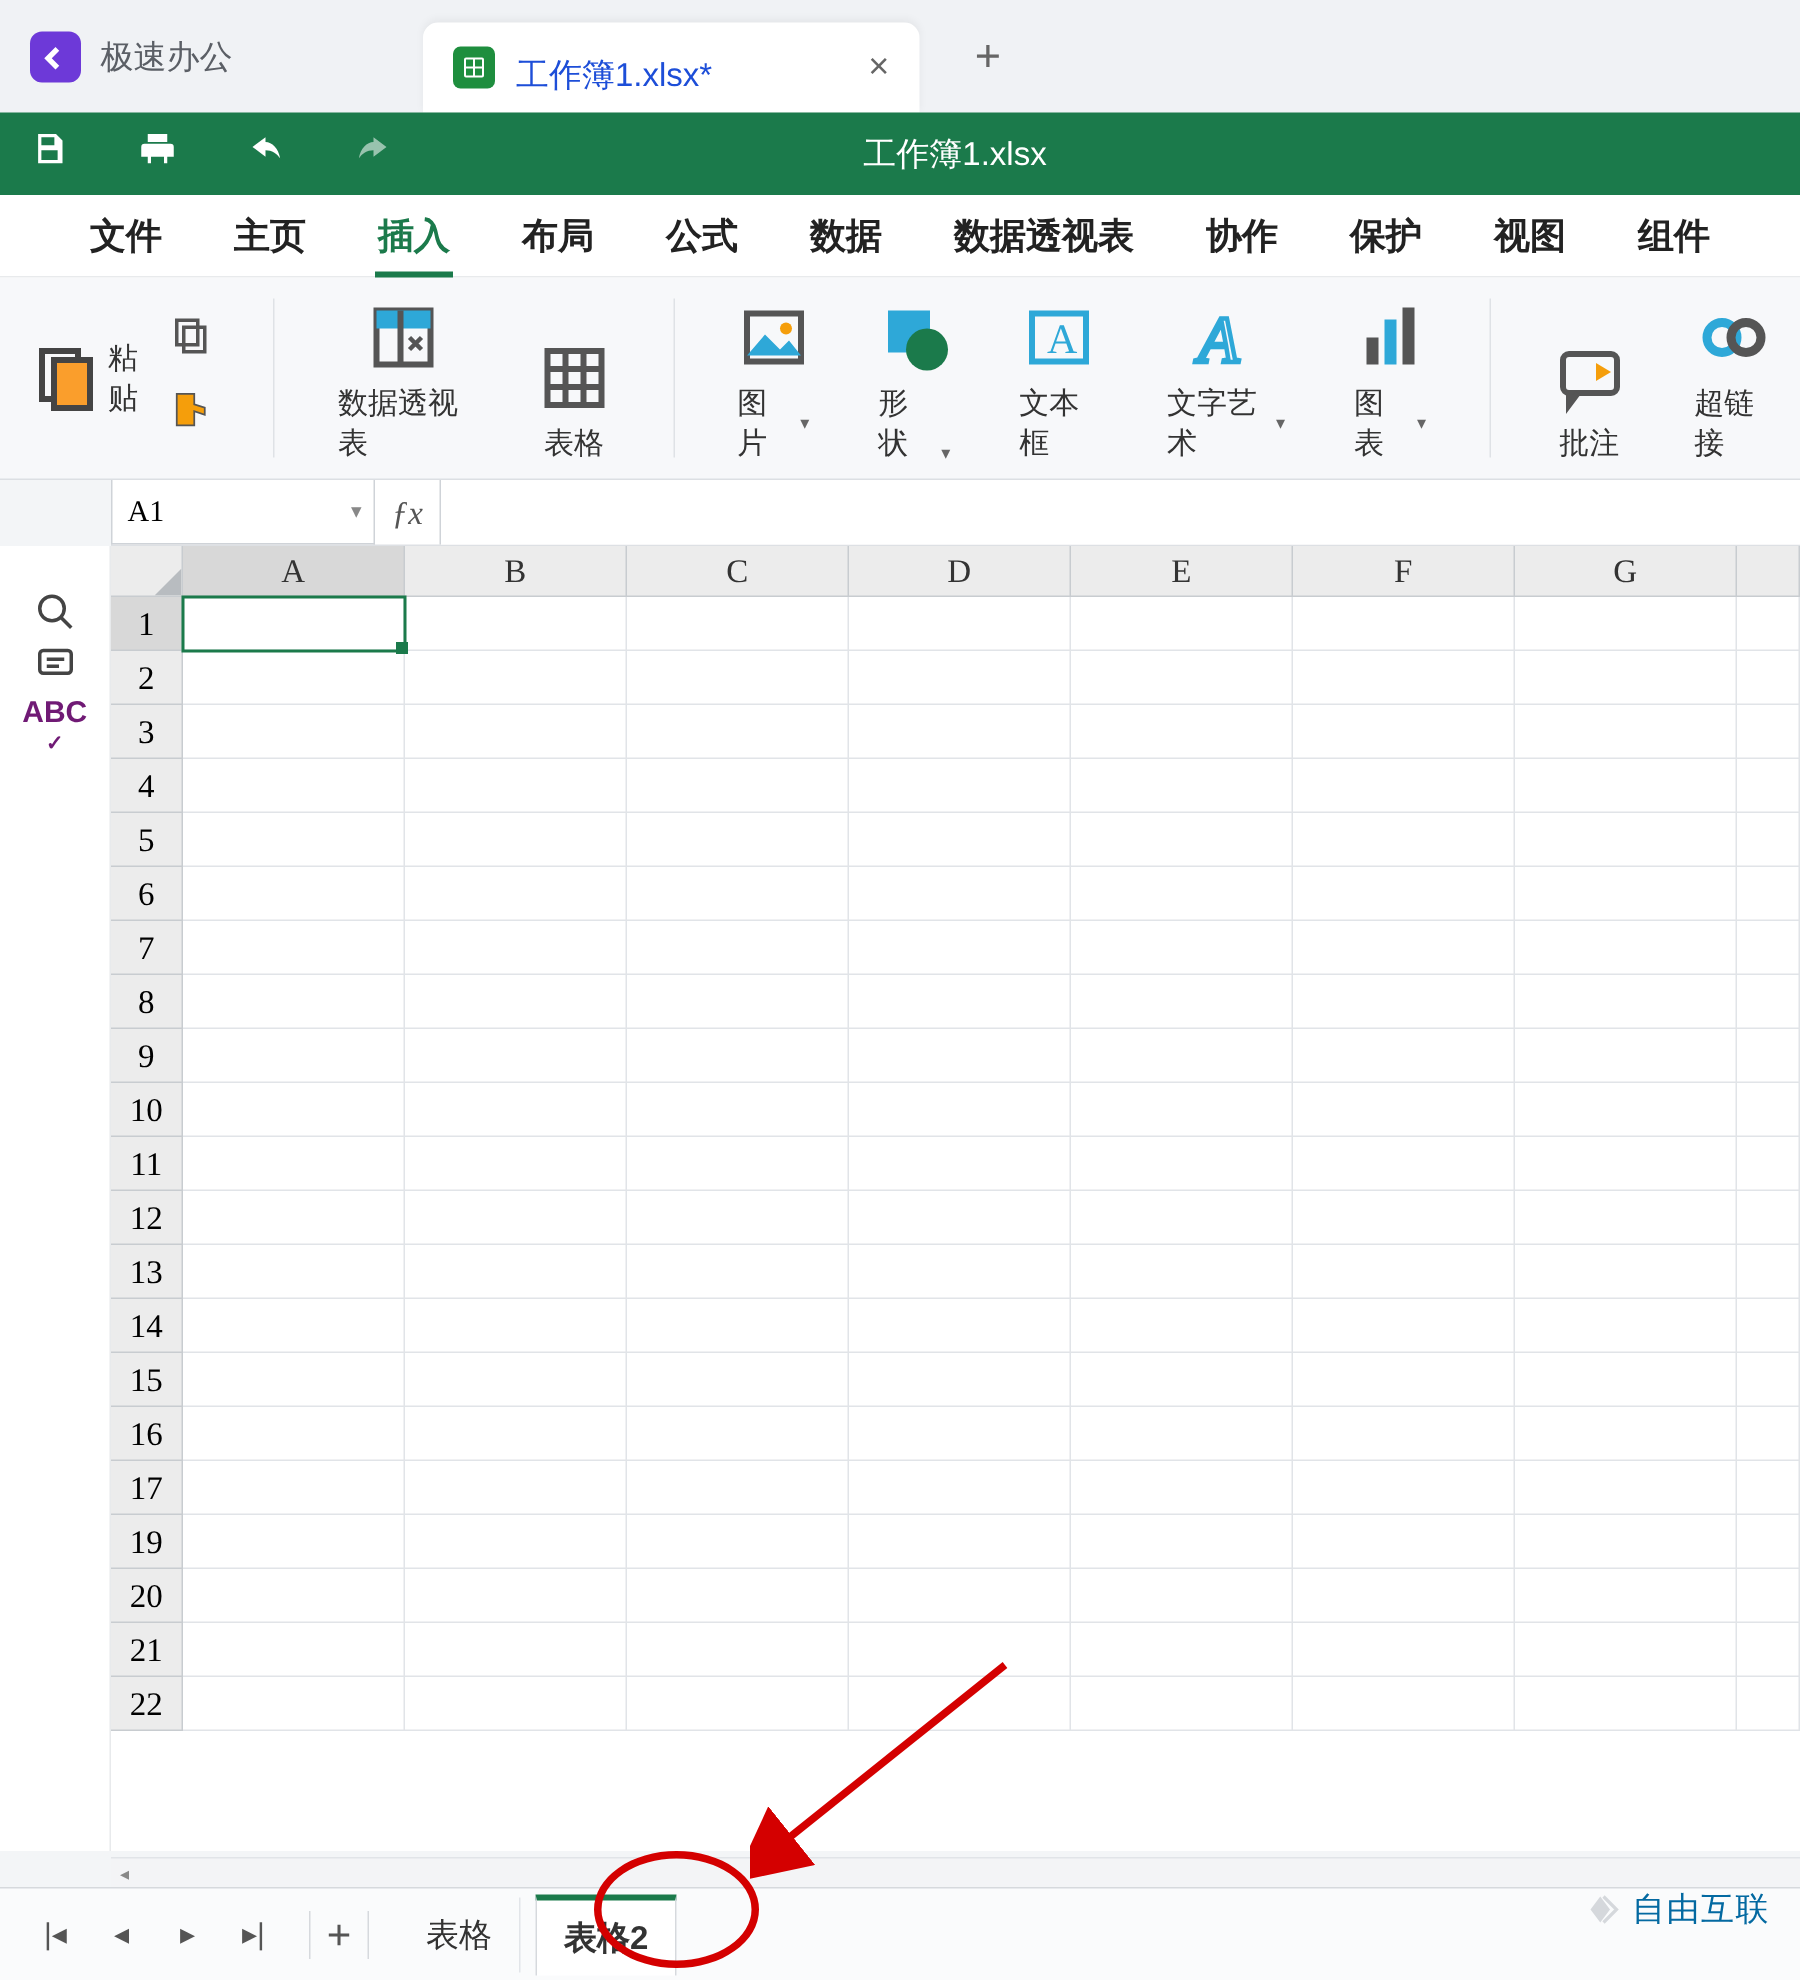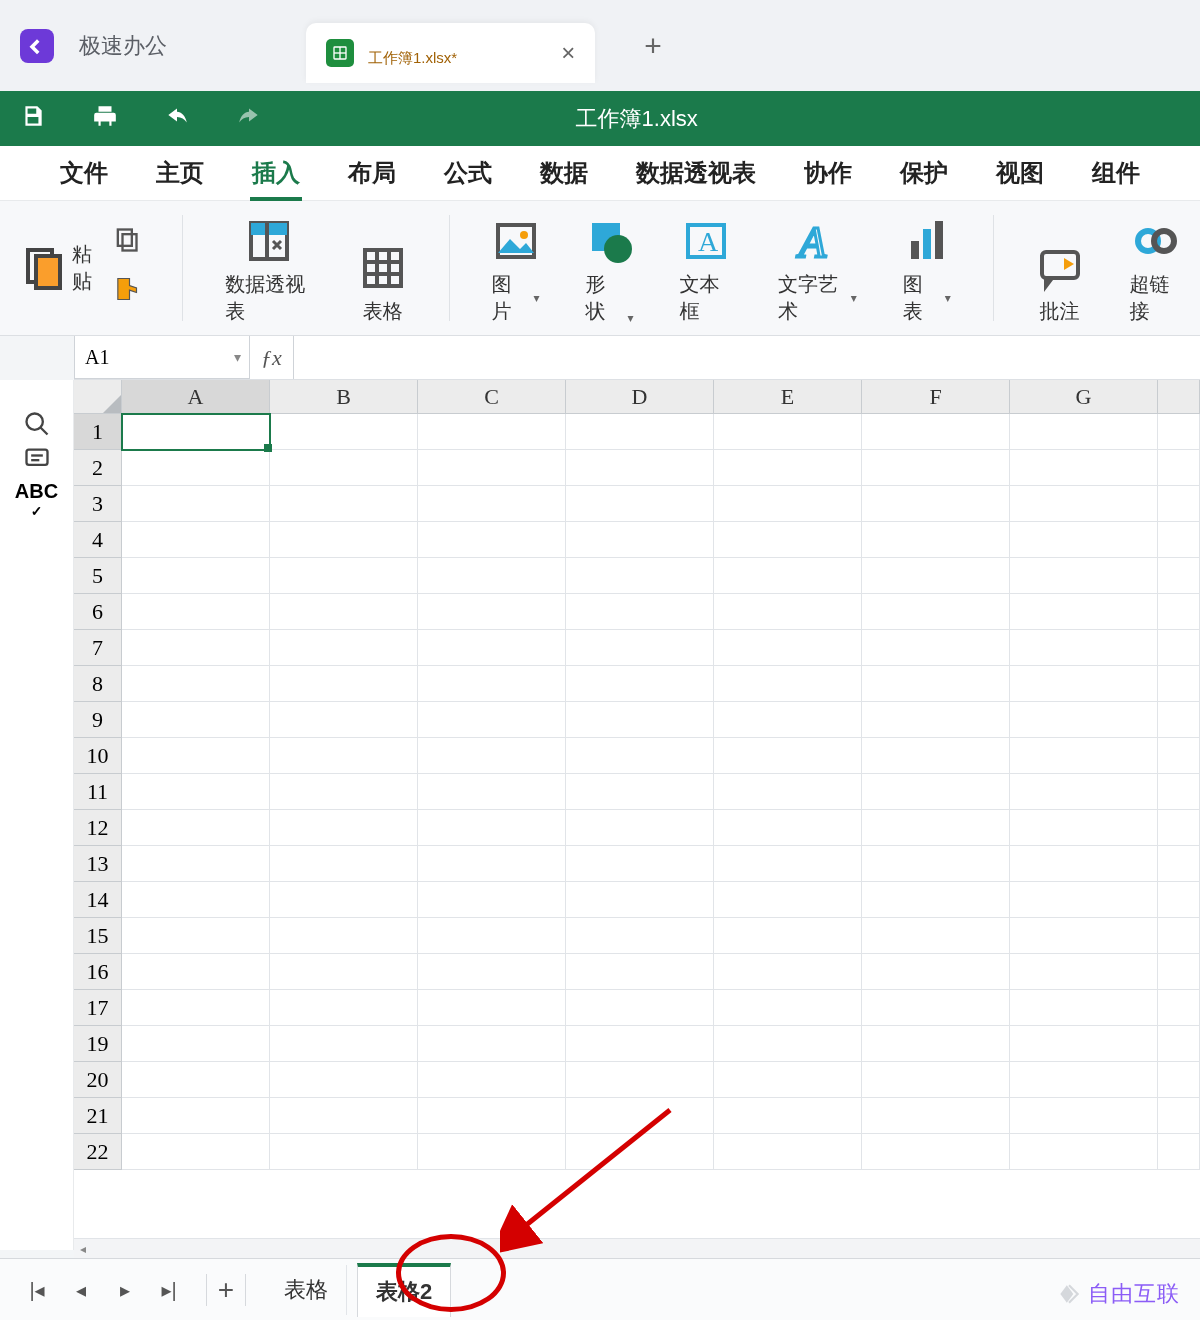--- a/index.html
+++ b/index.html
@@ -1,24 +1,24 @@
 <!DOCTYPE html>
 <html><head>
 <meta charset="utf-8">
 <style>
   * { box-sizing: border-box; margin: 0; padding: 0; }
   body { font-family: "Microsoft YaHei", Arial, sans-serif; font-size: 16px; background: #f3f5f7; width: 1200px; height: 1320px; overflow: hidden; position: relative; }
 
   
-  .titlebar { display: flex; align-items: center; height: 91px; background: #f0f2f5; padding-left: 20px; gap: 19px; border-bottom: 0; }
+  .titlebar { display: flex; align-items: center; height: 75px; background: #f0f2f5; padding-left: 20px; gap: 7px; border-bottom: 0; }
   .app-logo { width: 34px; height: 34px; background: #6d39d8; border-radius: 8px; display: flex; align-items: center; justify-content: center; color: #fff; }
   .app-name { color: #5b5f66; font-size: 22px; margin-left: 6px; margin-right: 120px; }
   .doc-tab { display: flex; align-items: center; background: #fff; border-radius: 10px 10px 0 0; height: 60px; margin-top: 15px; padding: 0 20px; gap: 14px; box-shadow: 0 -2px 6px rgba(0,0,0,0.05); }
   .doc-tab .sheet-icon { width: 28px; height: 28px; background: #1e8e3e; border-radius: 5px; display: flex; align-items: center; justify-content: center; color: #fff; font-weight: bold; }
-  .doc-tab .tab-label { font-size: 15px; color: #a16207; margin-top: 10px; }
+  .doc-tab .tab-label { font-size: 22px; color: #1d4ed8; margin-top: 10px; }
   .doc-tab .close { font-size: 24px; color: #666; margin-left: 90px; cursor: pointer; }
   .new-tab { font-size: 30px; color: #666; margin-left: 30px; cursor: pointer; }
 
   
   .qat { display: flex; align-items: center; height: 55px; background: #1b7a4b; color: #fff; padding: 0 20px; gap: 46px; position: relative; }
   .qat .qat-title { position: absolute; left: 50%; transform: translateX(-20%); font-size: 22px; }
   .qat-icon { font-size: 24px; cursor: pointer; }
 
   
   .menubar { display: flex; align-items: center; height: 55px; background: #fff; padding: 0 20px; gap: 44px; font-size: 24px; color: #222; border-bottom: 1px solid #e8eaec; justify-content: center; }
@@ -37,21 +37,21 @@
 
   
   .fbar { display: flex; align-items: center; height: 44px; background: #fff; border-bottom: 1px solid #dde0e4; margin-left: 74px; }
   .namebox { width: 176px; height: 100%; border: 1px solid #cfd3d8; border-top: none; display: flex; align-items: center; padding: 0 10px; font-size: 20px; font-family: "Times New Roman", serif; position: relative; }
   .namebox .chev { position: absolute; right: 8px; color: #888; font-size: 14px; }
   .fx { width: 44px; height: 100%; border-right: 1px solid #cfd3d8; display: flex; align-items: center; justify-content: center; font-style: italic; font-family: "Times New Roman", serif; font-size: 22px; color: #555; }
   .formula-input { flex: 1; height: 100%; border: none; outline: none; padding: 0 8px; }
 
   
   .content { display: flex; height: 870px; }
-  .leftbar { width: 74px; background: #fff; border-right: 1px solid #e8eaec; display: flex; flex-direction: column; align-items: center; padding-top: 30px; font-size: 26px; color: #000000; }
+  .leftbar { width: 74px; background: #fff; border-right: 1px solid #e8eaec; display: flex; flex-direction: column; align-items: center; padding-top: 30px; font-size: 26px; color: #701a75; }
   .leftbar .lb-item { cursor: pointer; }
 
   .sheet { flex: 1; position: relative; background: #fff; overflow: hidden; }
   .colheads { display: flex; height: 34px; font-family: "Times New Roman", serif; font-size: 22px; color: #333; }
   .corner { width: 48px; background: #ececec; border-right: 1px solid #c8ccd0; border-bottom: 1px solid #c8ccd0; display:flex; align-items:flex-end; justify-content:flex-end; }
   .corner svg { width: 18px; height: 18px; }
   .colhead { flex: 0 0 148px; background: #ececec; border-right: 1px solid #c8ccd0; border-bottom: 1px solid #c8ccd0; display: flex; align-items: center; justify-content: center; }
   .colhead.sel { background: #d8d8d8; }
   .rows { }
   .row { display: flex; height: 36px; }
@@ -69,21 +69,21 @@
   .sheet-tab.active { background: #fff; border-top: 4px solid #1b7a4b; font-weight: 700; border-left: 1px solid #d6d9dd; border-right: 1px solid #d6d9dd; }
 
   
   .anno-circle { position: absolute; left: 396px; bottom: 8px; width: 110px; height: 78px; border: 5px solid #d40000; border-radius: 50%; pointer-events: none; }
   .anno-arrow { position: absolute; left: 500px; bottom: 60px; pointer-events: none; }
 
   
   .hscroll { position: absolute; left: 74px; right: 0; bottom: 62px; height: 20px; background: #f3f4f6; border-top: 1px solid #e1e4e8; }
   .hscroll .thumb { position: absolute; left: 6px; top: 4px; width: 10px; height: 12px; display:flex; align-items:center; font-size:12px; color:#888; }
 
-  .watermark { position: absolute; right: 20px; bottom: 11px; color: #8b5cf6; font-size: 22px; letter-spacing: 1px; display:flex; align-items:center; gap:6px; }
+  .watermark { position: absolute; right: 20px; bottom: 32px; color: #0369a1; font-size: 22px; letter-spacing: 1px; display:flex; align-items:center; gap:6px; }
 </style>
 </head>
 <body>
 
 <div class="titlebar">
   <div class="app-logo">
     <svg viewBox="0 0 24 24" width="20" height="20" fill="#fff">
         <path d="M3 13l9-9 3 3-6 6 6 6-3 3-9-9z"></path>
       </svg>
   </div>

